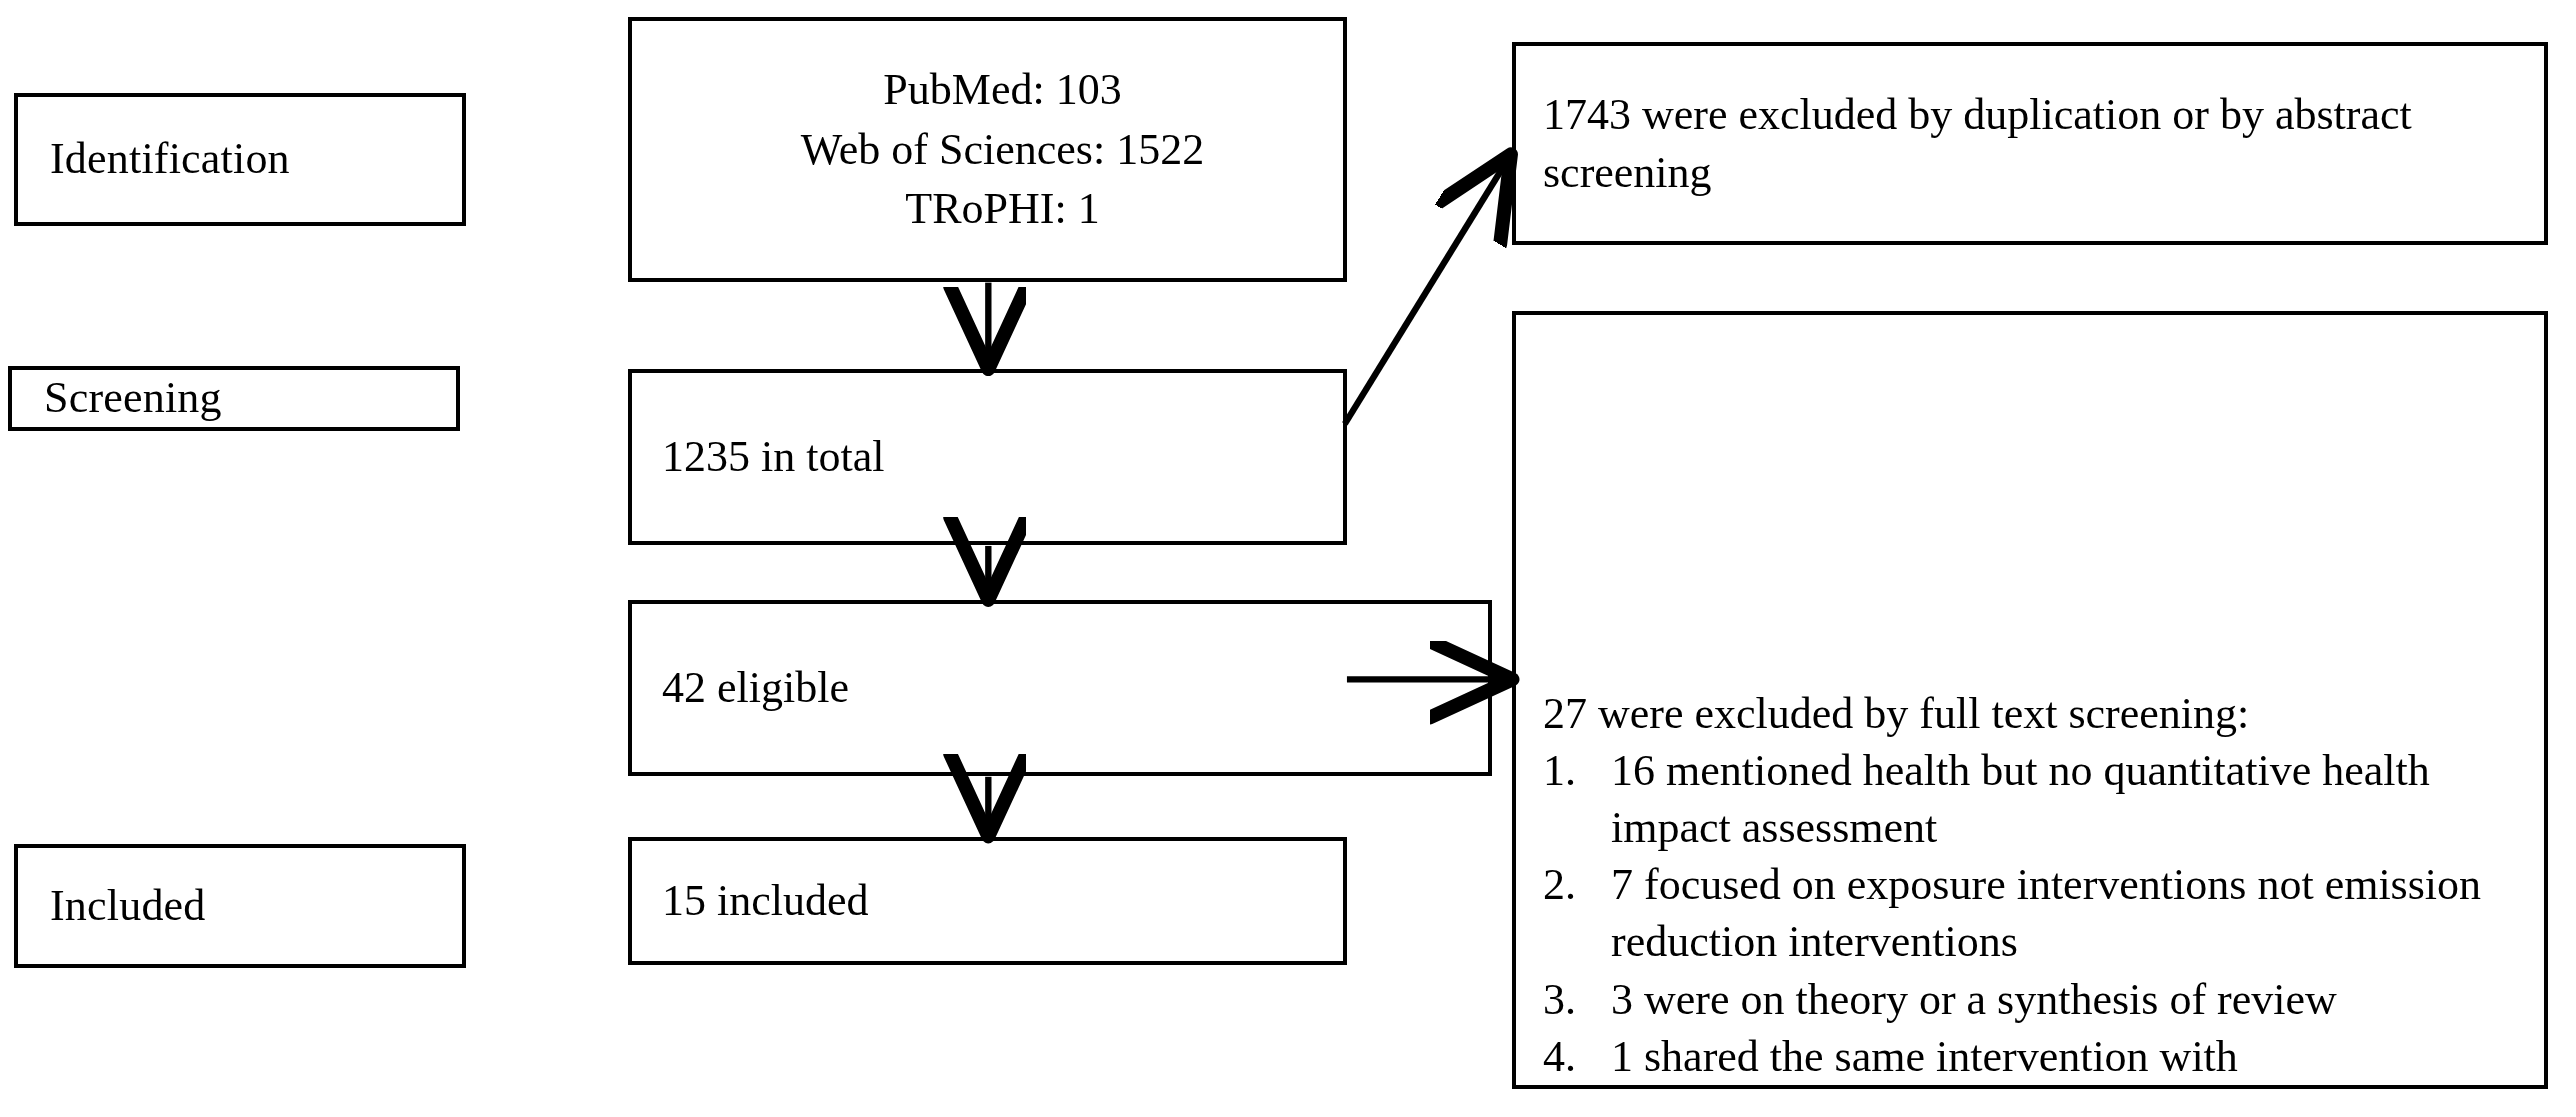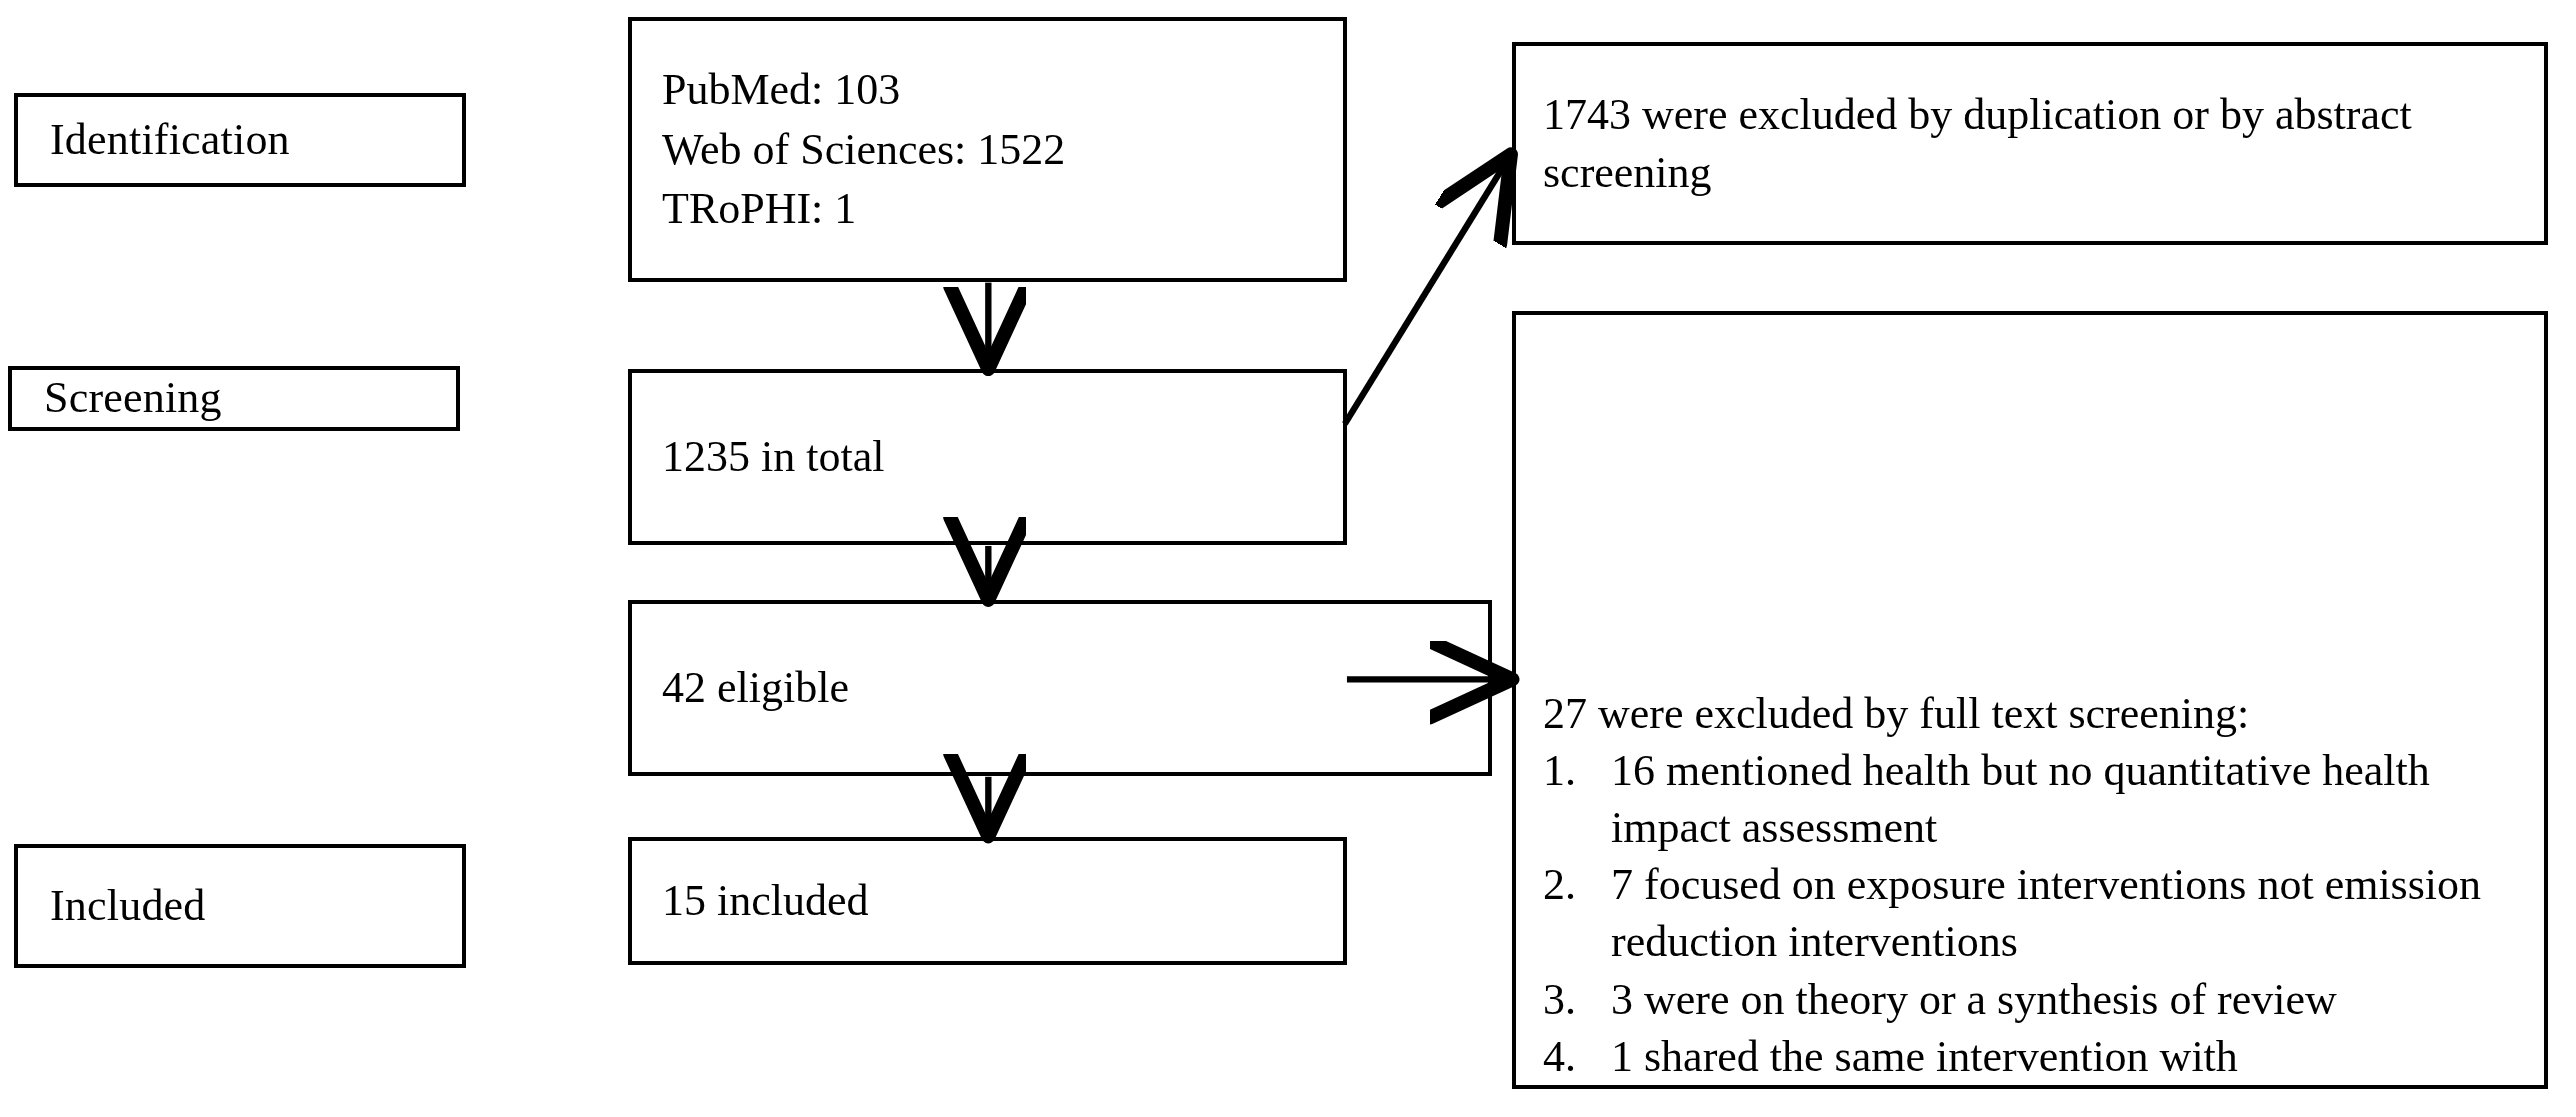--- a/index.html
+++ b/index.html
@@ -8,39 +8,39 @@
   #canvas{position:relative;width:2576px;height:1118px;background:#fff;overflow:hidden;}
 
   .box{position:absolute;border:4.2px solid #000;background:#fff;box-sizing:border-box;}
   .box .inner{position:absolute;left:0;right:0;top:0;bottom:0;display:flex;flex-direction:column;justify-content:center;}
 
   
   .stage{font-size:44px;line-height:1.15;padding-left:32px;letter-spacing:0.2px;}
 
   
   .count{font-size:44px;line-height:1.35;padding-left:30px;}
-  .count .line{display:block;}
+  .count .line{display:block;text-align:center;}
 
   
   .excl{font-size:44px;line-height:1.30;padding:0 24px 0 27px;}
   .excl p{margin:0;}
   .olist{margin:0;padding:0;list-style:none;}
   .olist li{display:flex;align-items:flex-start;margin:0;}
   .olist .num{flex:0 0 68px;}
   .olist .txt{flex:1 1 auto;}
 
   
   #wires{position:absolute;left:0;top:0;width:2576px;height:1118px;pointer-events:none;}
 </style>
 </head>
 <body>
 
 <div id="canvas">
 
-  <div class="box" style="left:14px;top:93px;width:452px;height:94px;">
+  <div class="box" style="left:14px;top:93px;width:452px;height:133px;">
     <div class="inner">
         <div class="stage">Identification</div>
       </div>
   </div>
 
   <div class="box" style="left:8px;top:366px;width:452px;height:65px;">
     <div class="inner">
         <div class="stage">Screening</div>
       </div>
   </div>

